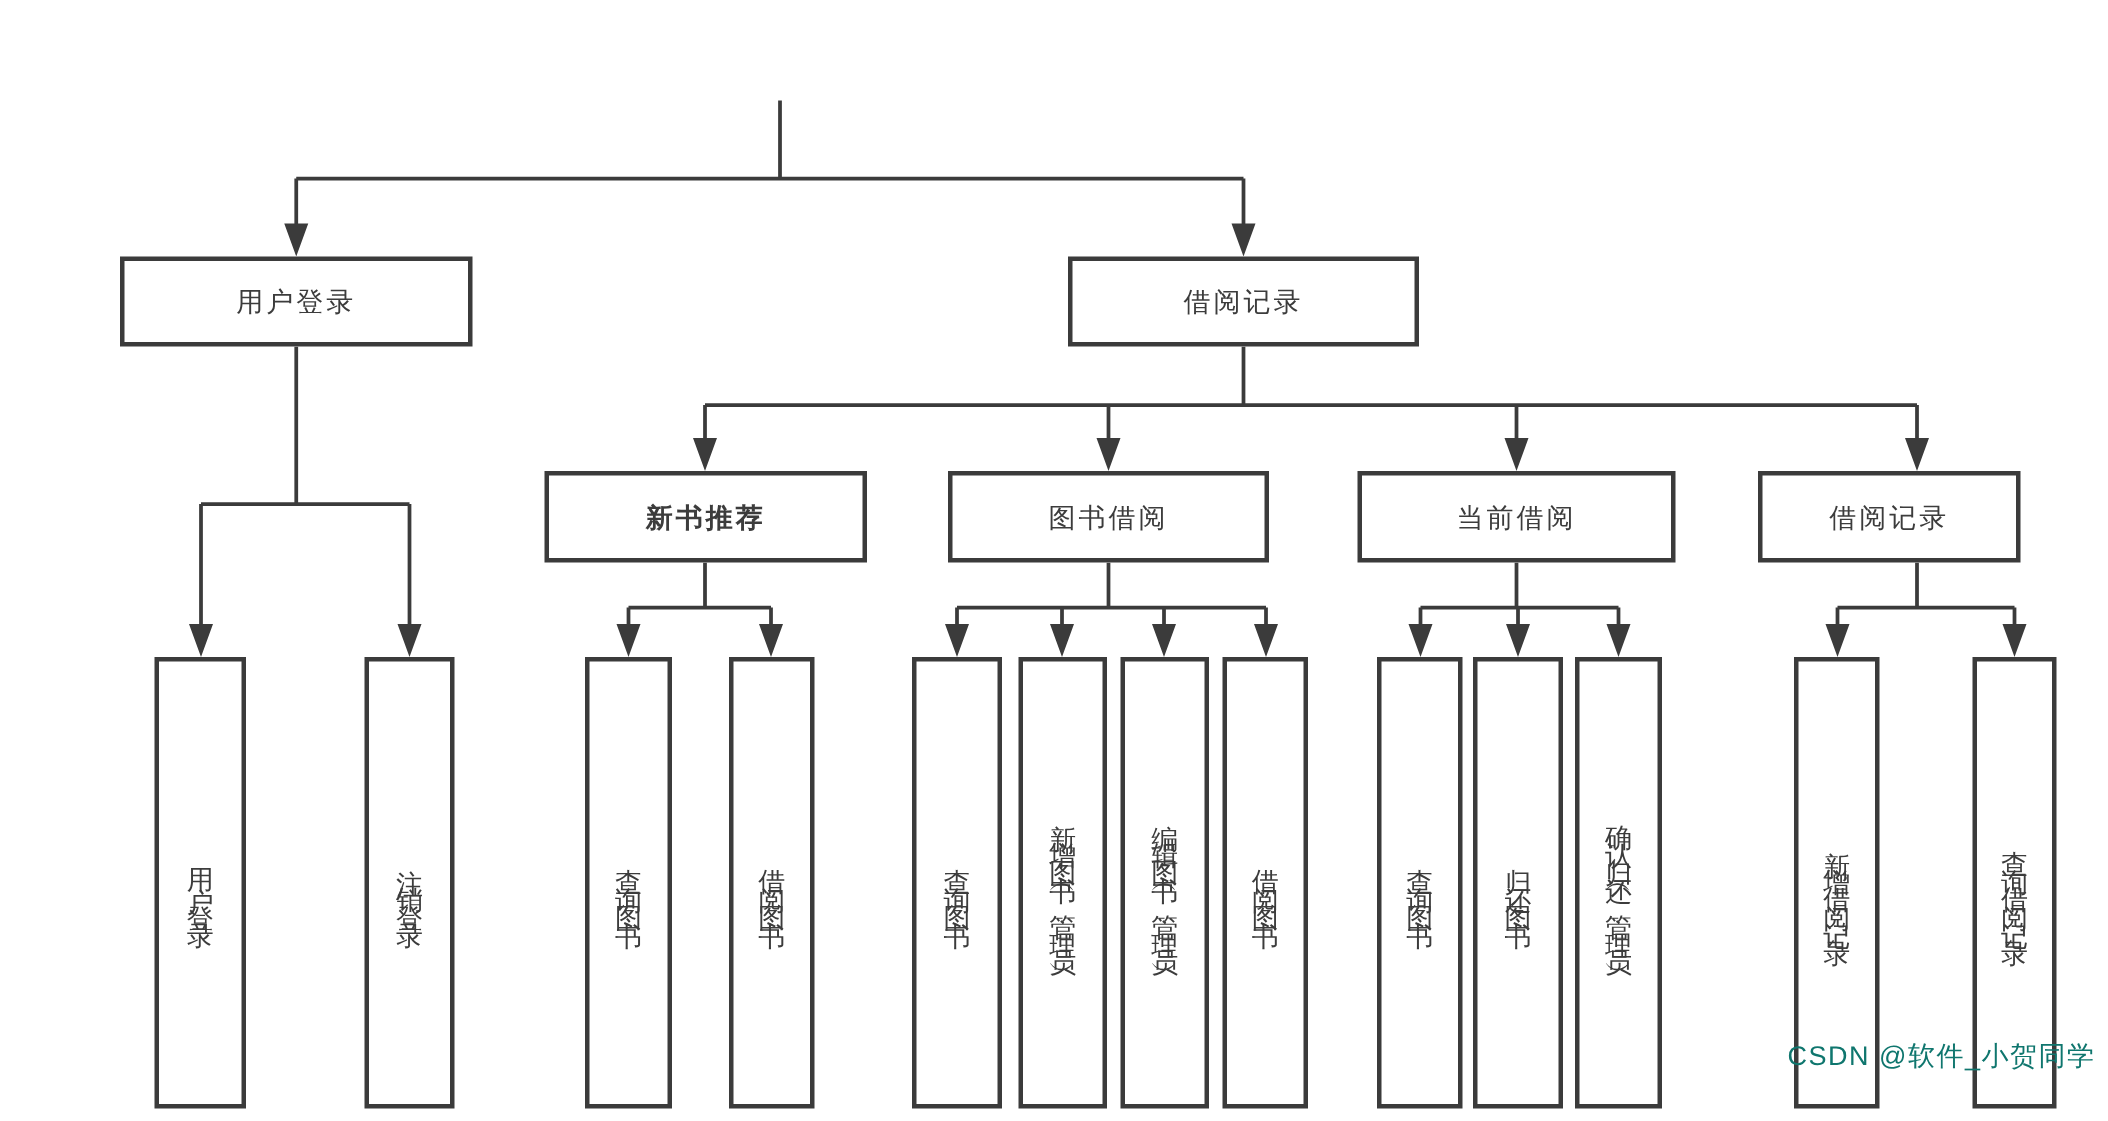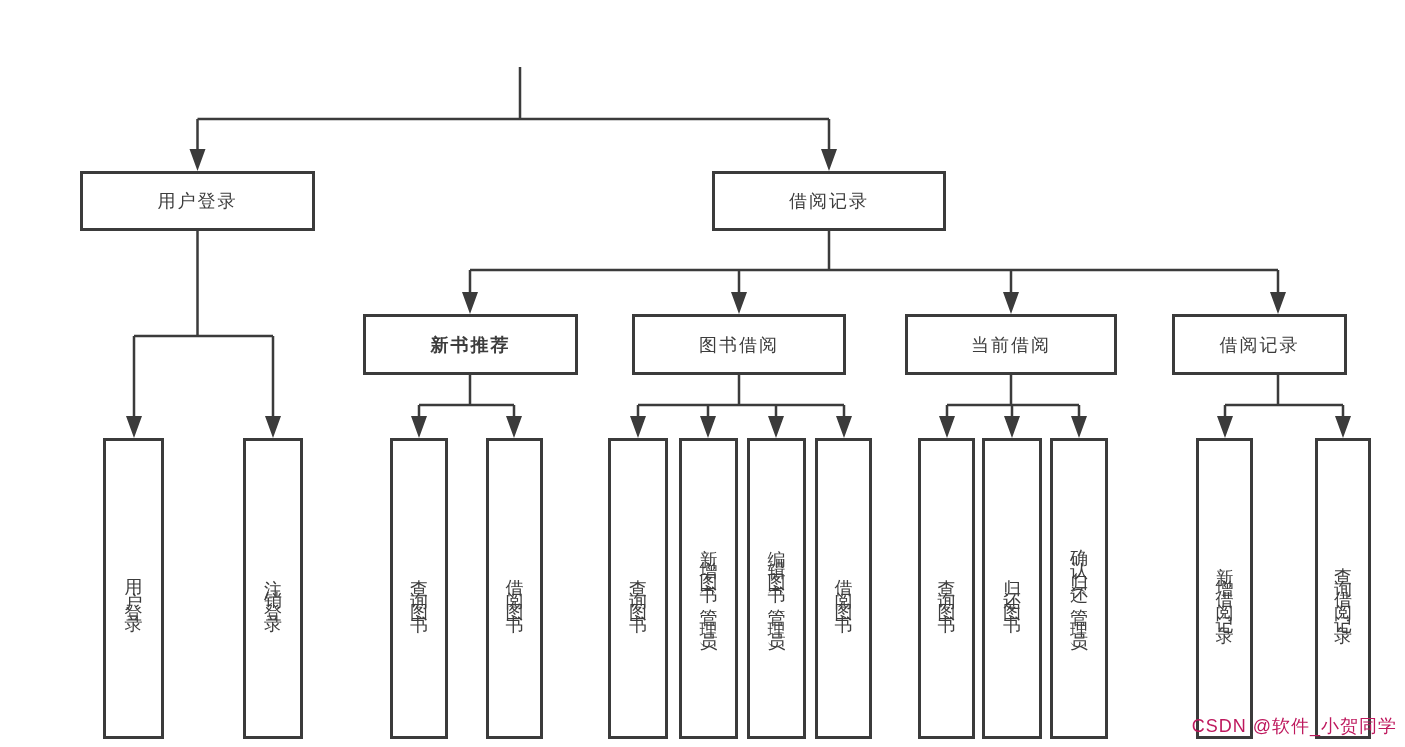--- a/index.html
+++ b/index.html
@@ -14,22 +14,22 @@
     position:absolute;box-sizing:border-box;background:#ffffff;
     border:3px solid #3b3b3b;color:#3c3c3c;
     display:flex;align-items:center;justify-content:center;
     font-size:18px;letter-spacing:2px;text-align:center;z-index:2;
   }
   .node.vertical{
     writing-mode:vertical-rl;text-orientation:mixed;
     letter-spacing:12px;font-size:18px;line-height:1;
   }
   .watermark{
-    position:absolute;right:8px;top:714px;z-index:5;
-    font-size:18px;color:#be185d;letter-spacing:1px;white-space:nowrap;
+    position:absolute;right:8px;top:692px;z-index:5;
+    font-size:18px;color:#0f766e;letter-spacing:1px;white-space:nowrap;
   }
 </style>
 </head>
 <body>
 
 <div class="stage">
 
   <svg class="connectors" viewBox="0 0 1405 747" xmlns="http://www.w3.org/2000/svg">
     <path class="lines" d="
       M520 67 V119 M197.5 119 H829 M197.5 119 V151 M829 119 V151

